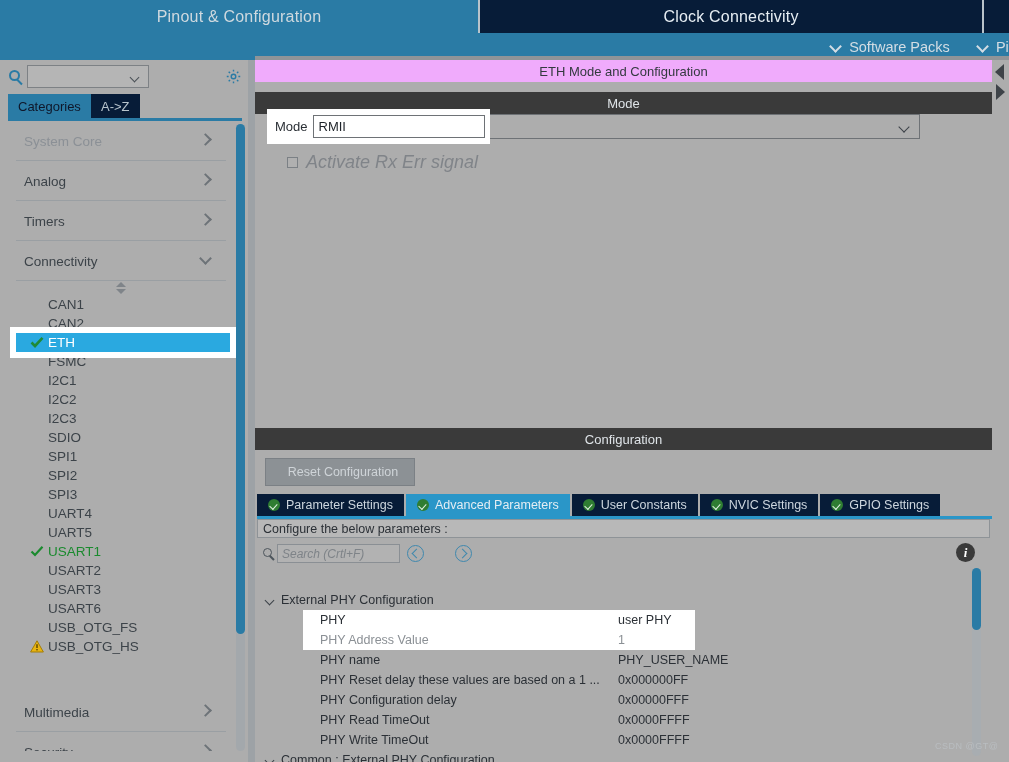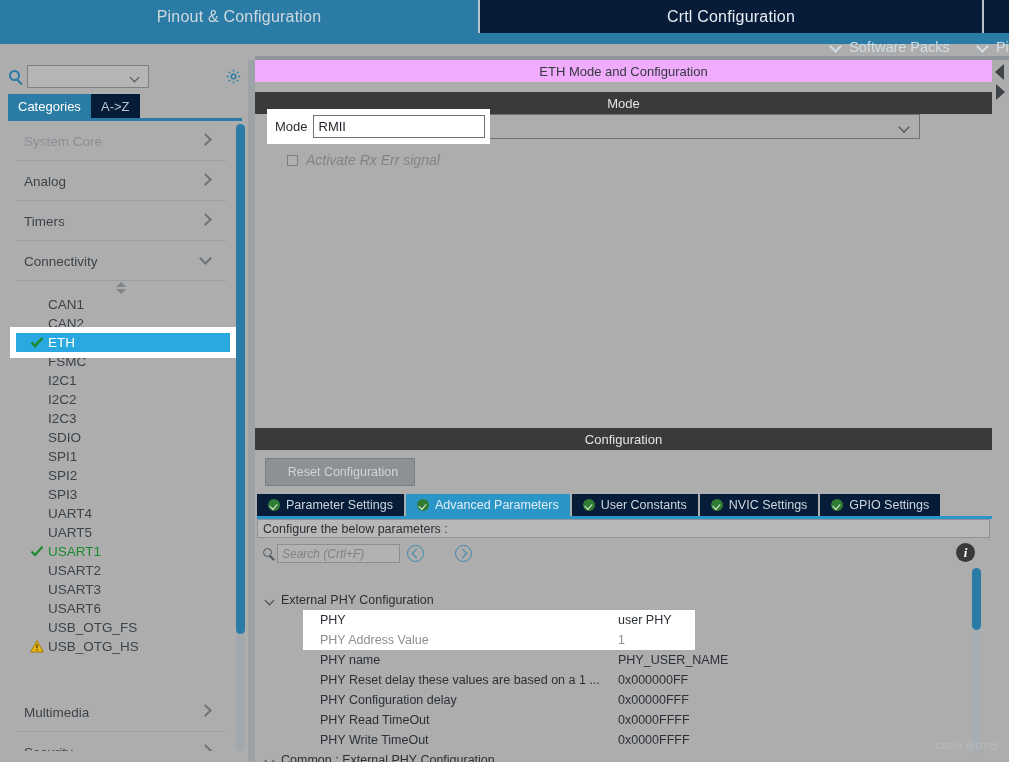--- a/index.html
+++ b/index.html
@@ -7,21 +7,21 @@
     width: 1009px; height: 762px;
     font-family: "Liberation Sans", sans-serif;
     font-size: 13px;
     background: #adadad;
     overflow: hidden;
     color: #2b3036;
   }
   #app { position: relative; width: 1009px; height: 762px; }
 
   
-  .topbar { position:absolute; left:0; top:0; width:1009px; height:44px; background:#2a7ba5; }
+  .topbar { position:absolute; left:0; top:0; width:1009px; height:60px; background:#2a7ba5; }
   .toptab {
     position:absolute; top:0; height:33px;
     display:flex; align-items:center; justify-content:center;
     font-size:16px; letter-spacing:.2px;
   }
   .toptab.active   { background:#2a7ba5; color:#cfd9df; }
   .toptab.inactive { background:#071c38; color:#e6edf3; }
   .toptab-sep { position:absolute; top:0; width:2px; height:33px; background:#b9c3ca; }
   .subrow { position:absolute; left:0; top:33px; width:1009px; height:27px; display:flex; align-items:center; justify-content:flex-end; }
   .subitem { display:flex; align-items:center; gap:7px; color:#d3dde4; font-size:14.5px; margin-right:28px; }
@@ -47,21 +47,21 @@
   .searchbox .cd { position:absolute; right:8px; top:8px; width:9px; height:9px; }
   .searchbox .cd::before{
     content:""; position:absolute; left:0; top:0; width:6px; height:6px;
     border-right:1.6px solid #4a5056; border-bottom:1.6px solid #4a5056; transform:rotate(45deg);
   }
   .gear { position:absolute; left:225px; top:8px; width:17px; height:17px; }
   .gear svg { display:block; }
 
   .cattabs { position:absolute; left:0; top:34px; width:248px; height:24px; }
   .cattab { position:absolute; top:0; height:24px; display:flex; align-items:center; justify-content:center; font-size:13px; padding:0 10px; }
-  .cattab.sel   { left:8px;  background:#2a7ba5; color:#ffffff; }
+  .cattab.sel   { left:8px;  background:#2a7ba5; color:#0f172a; }
   .cattab.unsel { left:91px; background:#071c38; color:#b8c4cd; }
   .tabunderline { position:absolute; left:8px; top:58px; width:234px; height:3px; background:#2a7ba5; }
 
   .listwrap { position:absolute; left:8px; top:61px; width:234px; height:630px; overflow:hidden; background:#adadad; }
   .catrow {
     position:relative; height:40px; display:flex; align-items:center;
     padding-left:16px; font-size:13.5px; color:#3c4349;
   }
   .catrow.dim { color:#8b9096; }
   .catrow .arr { position:absolute; right:32px; top:14px; width:9px; height:9px; }
@@ -128,21 +128,21 @@
     position:absolute; left:190px; top:10px; width:475px; height:25px;
     border:1px solid #6e7276; border-left:none; background:#adadad;
   }
   .mode-select .cd { position:absolute; right:10px; top:8px; width:9px; height:9px; }
   .mode-select .cd::before{
     content:""; position:absolute; left:0; top:0; width:7px; height:7px;
     border-right:1.6px solid #3c4248; border-bottom:1.6px solid #3c4248; transform:rotate(45deg);
   }
   .rxerr { position:absolute; left:32px; top:92px; display:flex; align-items:center; gap:8px; }
   .rxerr .cb { width:11px; height:11px; border:1px solid #7b8085; background:#b0b0b0; }
-  .rxerr .lbl { font-size:14px; color:#808489; font-style:italic; }
+  .rxerr .lbl { font-size:18px; color:#808489; font-style:italic; }
 
   
   .cfg { position:absolute; left:0; top:368px; width:737px; }
   .resetbtn {
     position:absolute; left:10px; top:30px; width:150px; height:28px;
     background:#8c9195; border:1px solid #7b8085;
     display:flex; align-items:center; justify-content:center;
     font-size:12.5px; color:#cfd4d8;padding-left:6px;
   }
   .cfgtabs { position:absolute; left:2px; top:66px; height:22px; display:flex; gap:2px; }
@@ -224,21 +224,21 @@
 <body>
 
 <div id="app">
 
   <div class="topbar">
     <div class="toptab active" style="left:0;width:478px;">
         <span>Pinout &amp; Configuration</span>
       </div>
     <div class="toptab-sep" style="left:478px;"></div>
     <div class="toptab inactive" style="left:480px;width:502px;">
-        <span>Crtl Configuration</span>
+        <span>Clock Connectivity</span>
       </div>
     <div class="toptab-sep" style="left:982px;"></div>
     <div class="toptab inactive" style="left:984px;width:25px;">
         <span></span>
       </div>
 
     <div class="subrow">
       <div class="subitem">
         <span class="chev-d"></span>
         <span>Software Packs</span>

